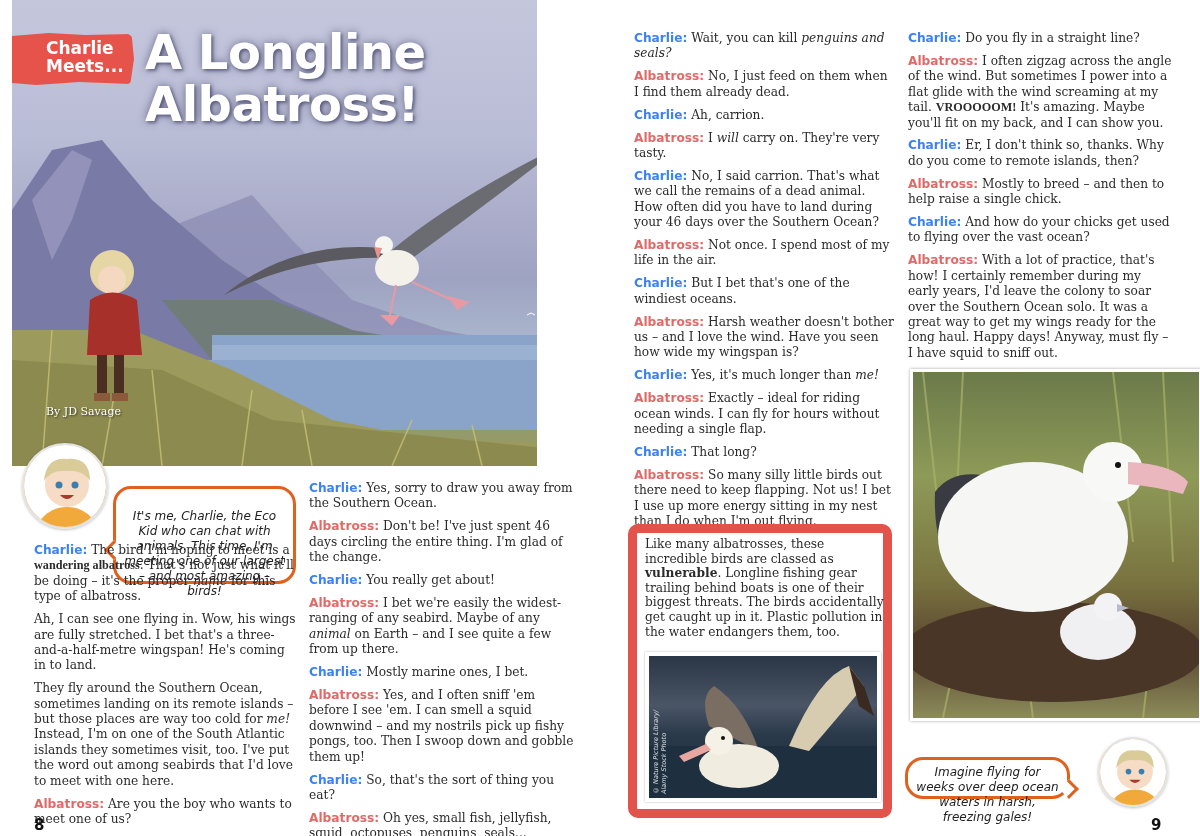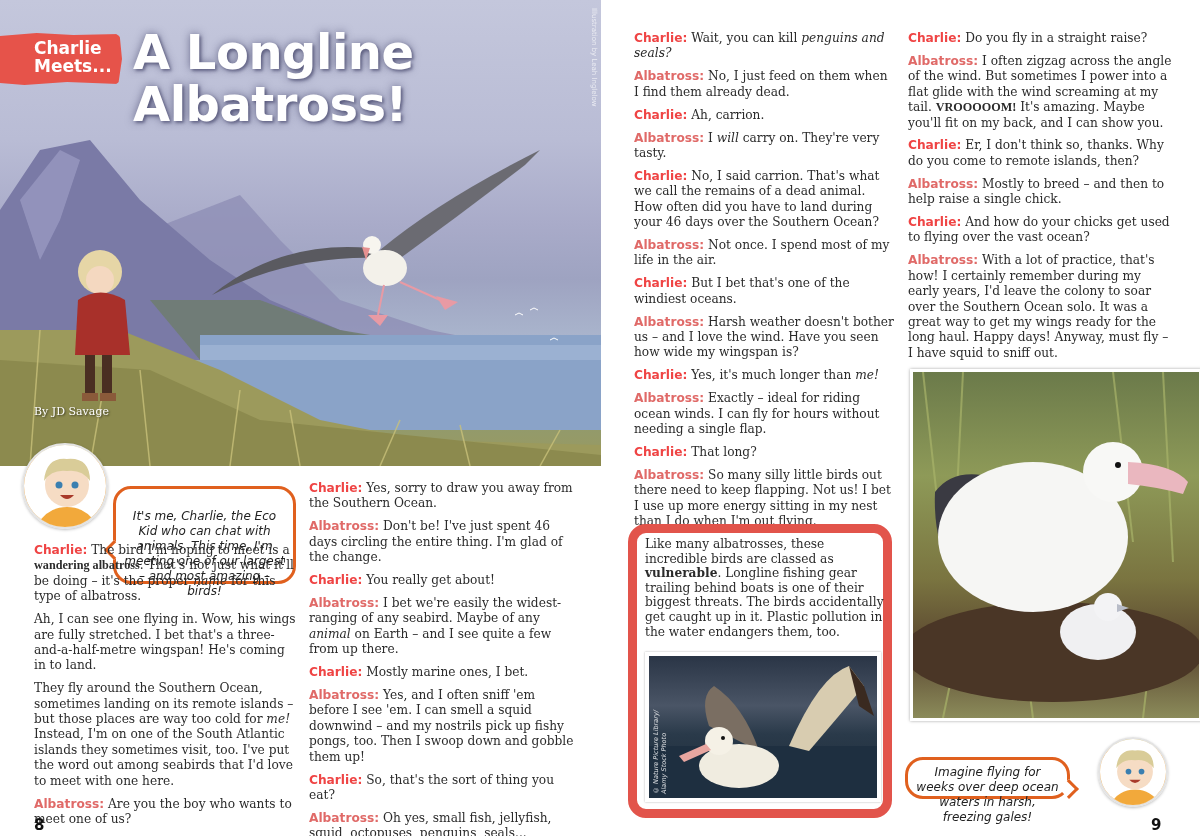--- a/index.html
+++ b/index.html
@@ -3,21 +3,21 @@
 <meta charset="utf-8">
 <style>
   * { box-sizing: border-box; margin: 0; padding: 0; }
   html, body { width: 1200px; height: 836px; overflow: hidden; background: #ffffff; }
   body { font-family: "DejaVu Serif", serif; color: #2a2a2a; position: relative; }
 
   .spread { position: relative; width: 1200px; height: 836px; }
 
   
   .hero {
-    position: absolute; left: 0; top: 0; width: 601px; height: 466px;
+    position: absolute; left: 12px; top: 0; width: 525px; height: 466px;
     background: linear-gradient(180deg, #c4c7dc 0%, #b9bcd5 30%, #a9abc9 48%, #9ea3c1 60%, #a9b4cc 72%, #8a9a7a 82%, #9a9a5f 100%);
     overflow: hidden;
   }
   .hero svg { position: absolute; left: 0; top: 0; }
 
   .tag-charlie-meets {
     position: absolute; left: 0; top: 33px; width: 122px; height: 52px;
     background: #e6534a; border-radius: 0 10px 10px 0;
     color: #fff; font-family: "DejaVu Sans", sans-serif; font-weight: bold;
     font-size: 17px; line-height: 18px; padding: 6px 0 0 34px;
@@ -56,39 +56,39 @@
   .bubble-outro { left: 905px; top: 757px; width: 165px; height: 42px; padding: 5px 6px; }
   .bubble-tail {
     position: absolute; width: 14px; height: 14px; background: #fff;
     border-right: 3px solid #e0601e; border-bottom: 3px solid #e0601e;
   }
 
   .col {
     position: absolute; font-size: 12.2px; line-height: 15.4px; color: #2b2b2b;
   }
   .col p { margin-bottom: 7.5px; }
-  .spk-charlie { color: #ef4444; font-weight: bold; font-family: "DejaVu Sans", sans-serif; text-align: right; }
+  .spk-charlie { color: #3b82f6; font-weight: bold; font-family: "DejaVu Sans", sans-serif; text-align: right; }
   .spk-albatross { color: #e06a68; font-weight: bold; font-family: "DejaVu Sans", sans-serif; }
   .col em { font-style: italic; }
   .col strong { font-weight: bold; font-family: Liberation Serif, serif; }
 
   .col-1 { left: 34px; top: 543px; width: 262px; }
   .col-2 { left: 309px; top: 481px; width: 265px; }
   .col-3 { left: 634px; top: 31px; width: 262px; }
   .col-4 { left: 908px; top: 31px; width: 265px; }
 
   .page-num {
     position: absolute; top: 816px; font-family: "DejaVu Sans", sans-serif;
     font-weight: bold; font-size: 15px; color: #111;
   }
 
   
   .factbox {
     position: absolute; left: 628px; top: 524px; width: 264px; height: 294px;
-    border: 9px solid #e2544b; border-radius: 18px; background: #fff;
+    border: 9px solid #e2544b; border-radius: 10px; background: #fff;
   }
   .factbox-text {
     position: absolute; left: 8px; top: 4px; width: 240px;
     font-size: 12.2px; line-height: 14.6px; color: #2b2b2b;
   }
   .factbox-photo {
     position: absolute; left: 8px; top: 119px; width: 236px; height: 150px;
     background: linear-gradient(180deg, #2a3546 0%, #4a5566 35%, #2a3a4a 55%, #1b2a38 100%);
     border: 4px solid #fff; box-shadow: 0 0 2px rgba(0,0,0,0.3); overflow: hidden;
   }
@@ -248,21 +248,21 @@
         <circle cx="74" cy="82" r="2" fill="#111"></circle>
       </svg>
       <div class="photo-credit-1">
         <span>© Nature Picture Library/</span><br>
         <span>Alamy Stock Photo</span>
       </div>
     </div>
   </div>
 
   <div class="col col-4">
-    <p><span class="spk-charlie">Charlie:</span> <span>Do you fly in a straight raise?</span></p>
+    <p><span class="spk-charlie">Charlie:</span> <span>Do you fly in a straight line?</span></p>
     <p><span class="spk-albatross">Albatross:</span> <span>I often zigzag across the angle of the wind. But sometimes I power into a flat glide with the wind screaming at my tail. </span><strong>VROOOOOM!</strong><span> It's amazing. Maybe you'll fit on my back, and I can show you.</span></p>
     <p><span class="spk-charlie">Charlie:</span> <span>Er, I don't think so, thanks. Why do you come to remote islands, then?</span></p>
     <p><span class="spk-albatross">Albatross:</span> <span>Mostly to breed – and then to help raise a single chick.</span></p>
     <p><span class="spk-charlie">Charlie:</span> <span>And how do your chicks get used to flying over the vast ocean?</span></p>
     <p><span class="spk-albatross">Albatross:</span> <span>With a lot of practice, that's how! I certainly remember during my early years, I'd leave the colony to soar over the Southern Ocean solo. It was a great way to get my wings ready for the long haul. Happy days! Anyway, must fly – I have squid to sniff out.</span></p>
   </div>
 
   <div class="nest-photo">
     <svg width="286" height="346" viewBox="0 0 286 346">
       <g stroke="#a9b46a" stroke-width="2" opacity="0.7">

